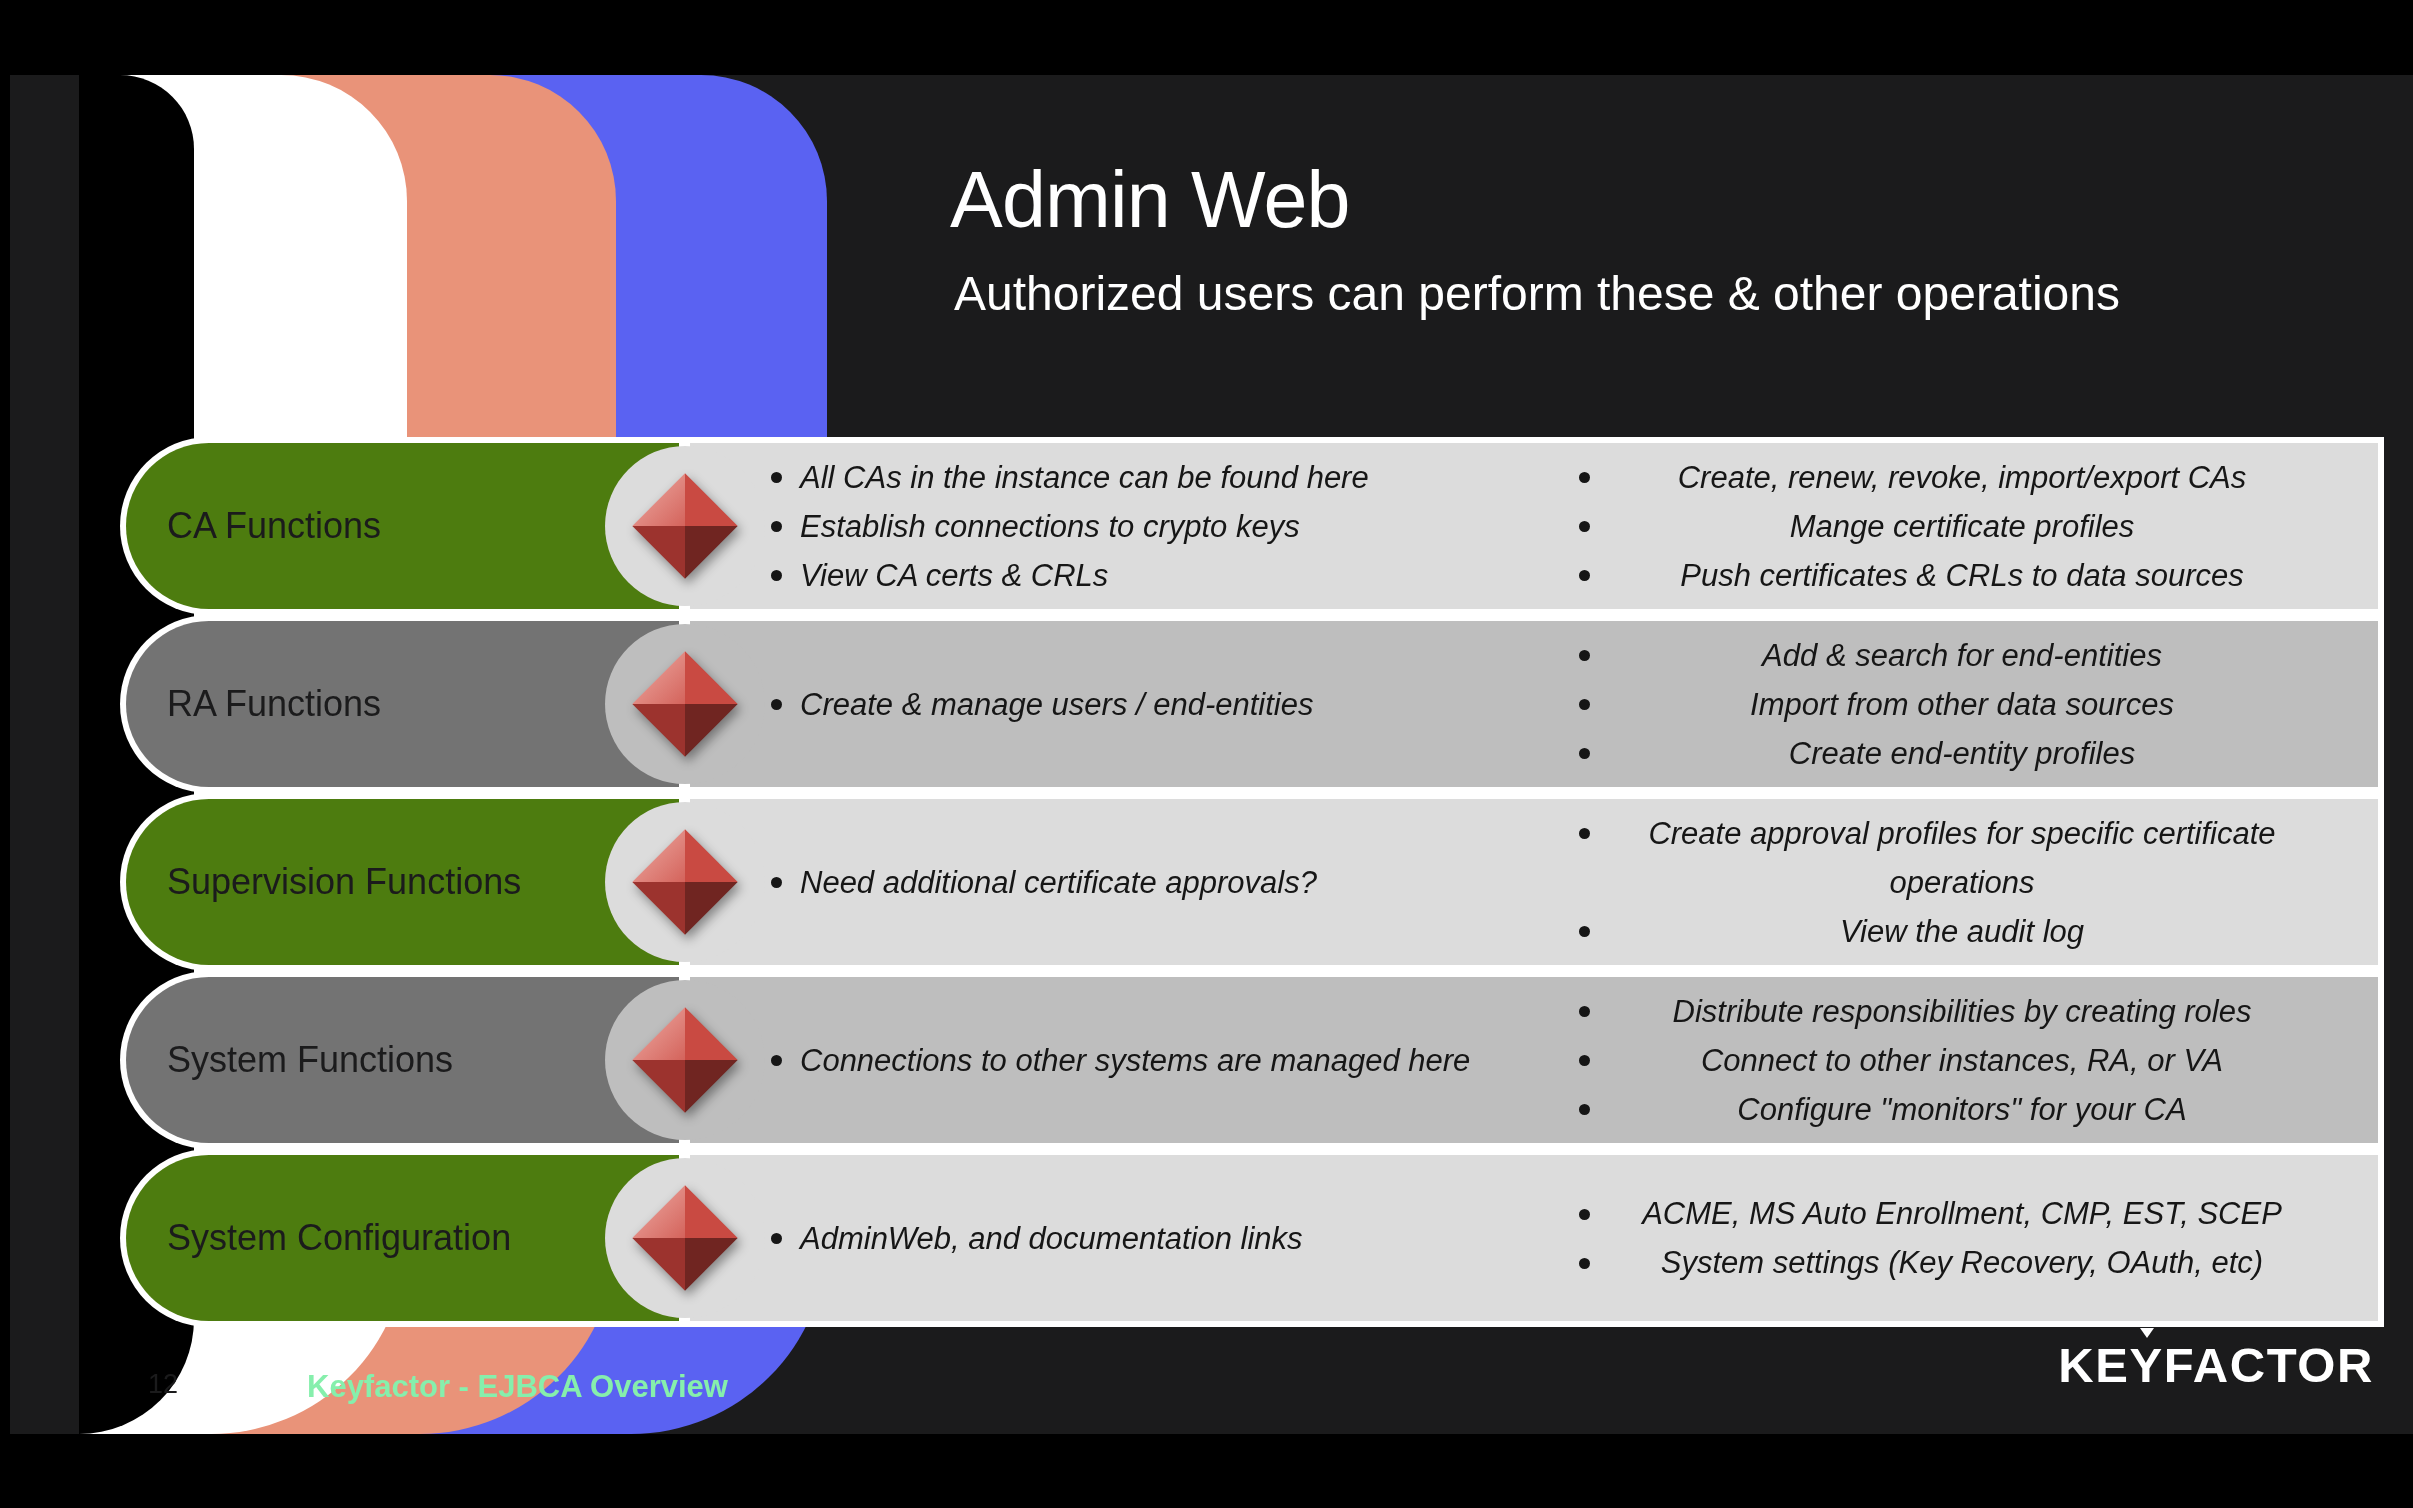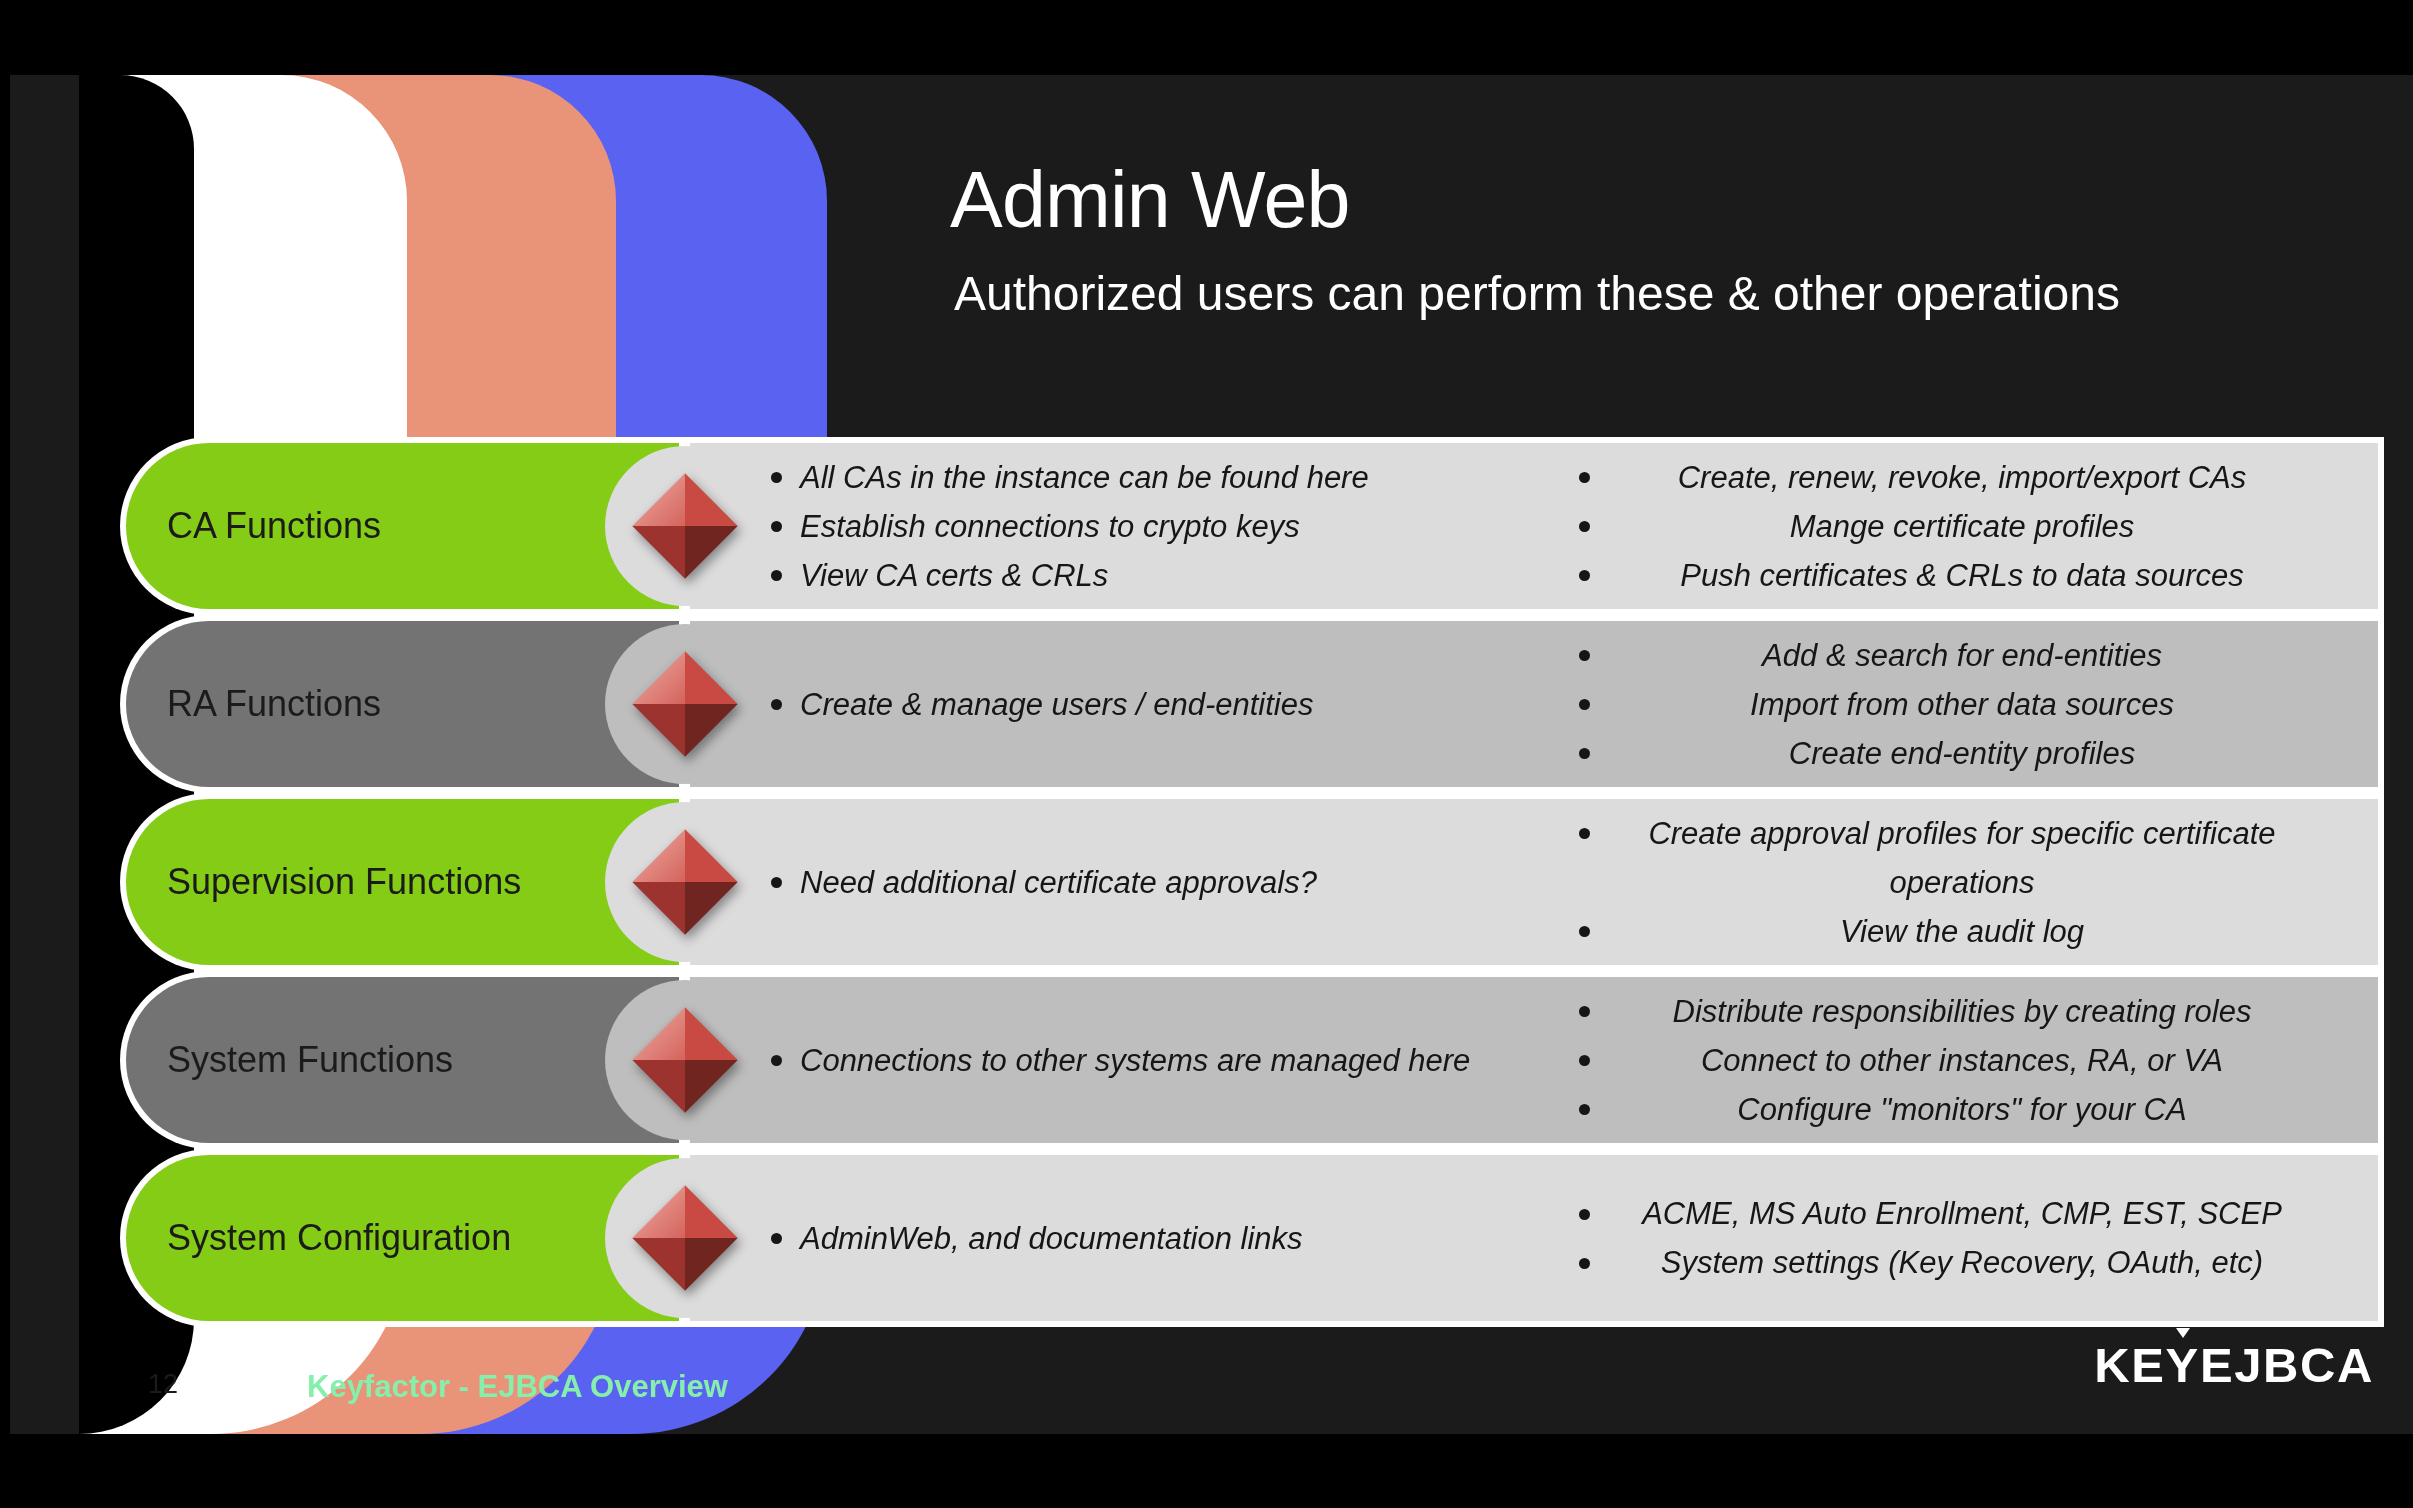--- a/index.html
+++ b/index.html
@@ -33,21 +33,21 @@
        font-weight:500;color:#161616;}
   .col1{margin-left:79px;width:707px;}
   .col2{margin-left:101px;width:739px;text-align:center;}
   .col li{display:flex;font-style:italic;}
   .dot{flex:0 0 31px;position:relative;}
   .dot::before{content:"";position:absolute;left:1.6px;top:19.6px;width:11px;height:11px;
        border-radius:50%;background:#161616;}
   .btxt{flex:1;}
 
   .row.light .strip,.row.light .badge{background:#dcdcdc;}
-  .row.light .pill{background:#84cc16;}
+  .row.light .pill{background:#4d7c0f;}
   .row.dark .strip,.row.dark .badge{background:#bebebe;}
   .row.dark .pill{background:#737373;}
 
   .badge{position:absolute;left:485px;top:8.6px;width:160px;height:160px;border-radius:50%;}
   .diamond{position:absolute;left:506px;top:30px;width:118px;height:118px;
            filter:drop-shadow(3.1px 5.5px 5.5px rgba(0,0,0,0.40));}
 
   .pagenum{position:absolute;left:138px;top:1369px;font-size:27px;font-weight:500;color:#1b1b1c;}
   .doctitle{position:absolute;left:297px;top:1369px;font-size:31px;font-weight:700;color:#86efac;}
   .logo{position:absolute;right:49px;top:1337px;font-size:49px;font-weight:600;
@@ -281,15 +281,15 @@
       <polygon points="142,75 75,142 75,75" fill="#702521"></polygon>
       <polygon points="8,75 75,142 75,75" fill="#9c332e"></polygon>
     </svg>
   </div>
 </div>
 
   <div class="bottombar"></div>
   <div class="pagenum">12</div>
   <div class="doctitle">Keyfactor - EJBCA Overview</div>
 
-  <div class="logo"><span>KE</span><span class="ym"><span class="tri"></span><span>Y</span></span><span>EJBCA</span></div>
+  <div class="logo"><span>KE</span><span class="ym"><span class="tri"></span><span>Y</span></span><span>FACTOR</span></div>
 </div>
 
 
 </body></html>

